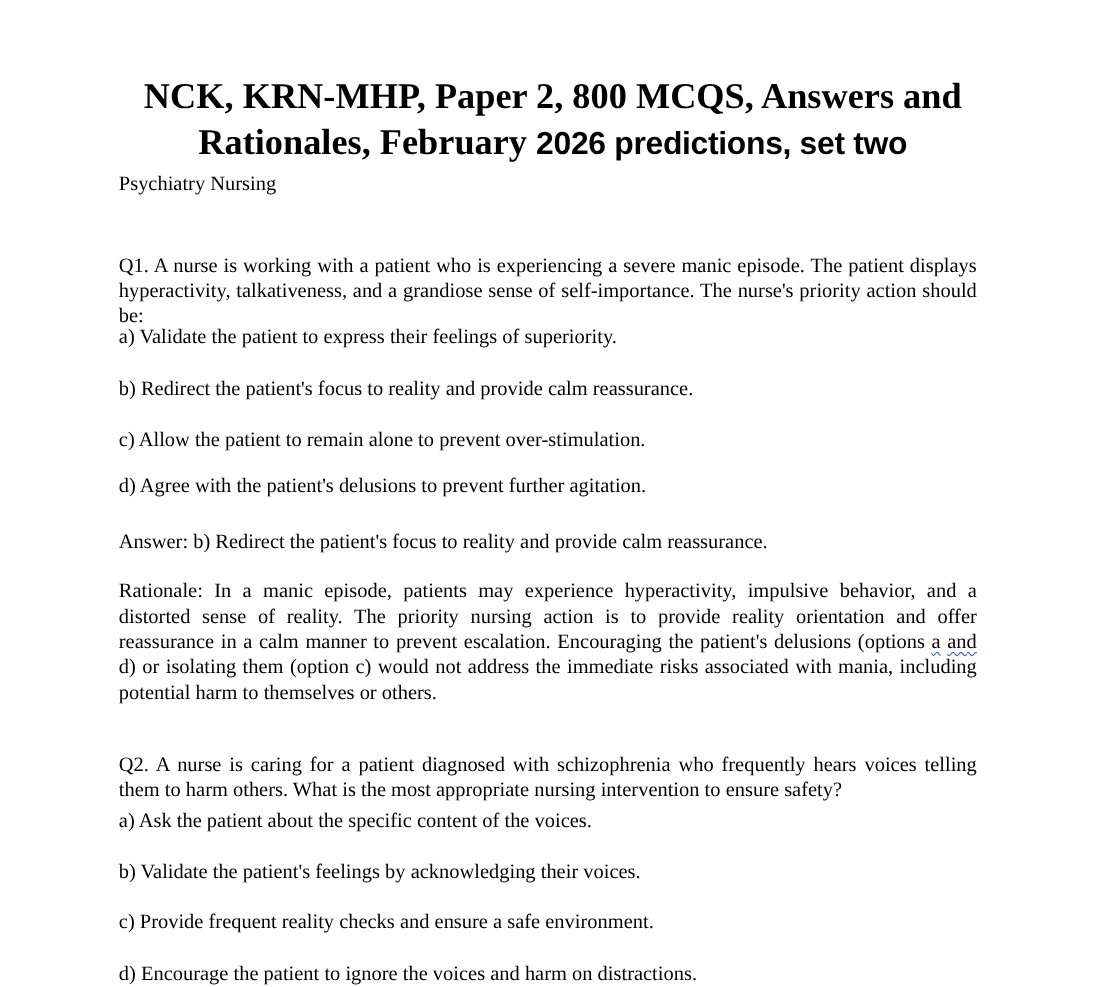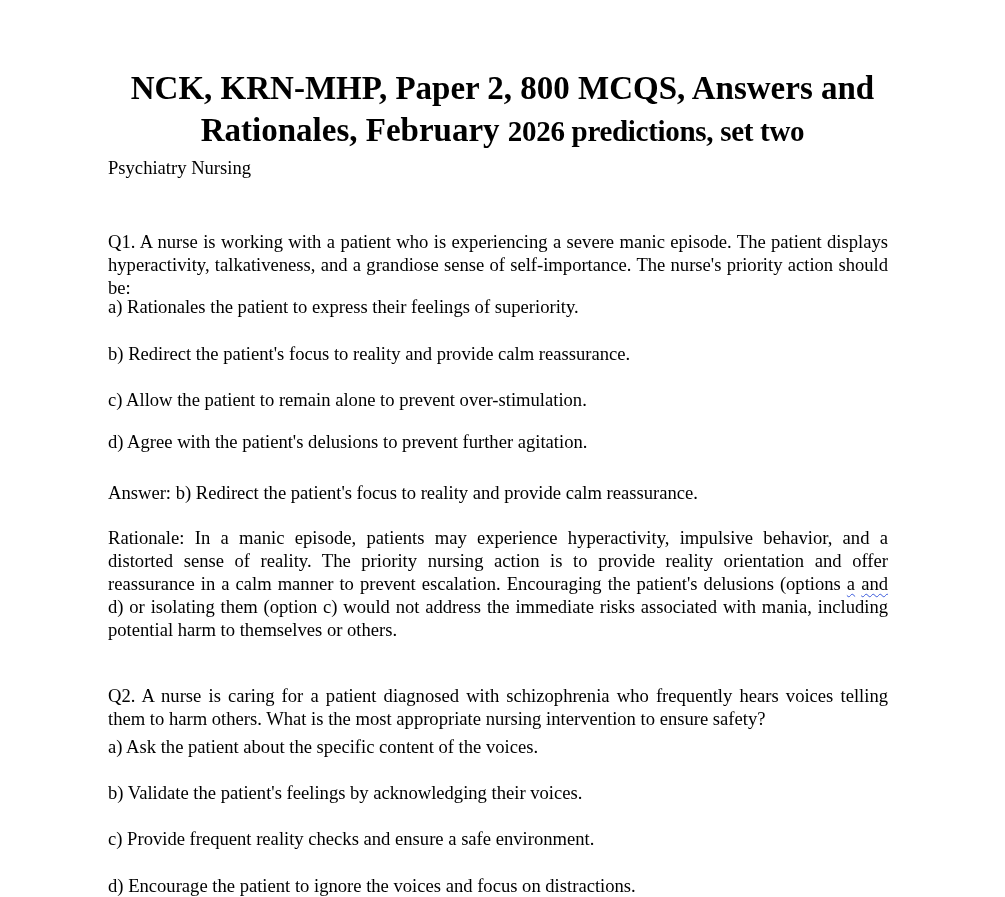--- a/index.html
+++ b/index.html
@@ -8,21 +8,21 @@
     position: absolute; left: 108px; top: 0; width: 780px;
     color: #000000;
     font-family: "Liberation Serif", "DejaVu Serif", serif;
     font-size: 18.6px; line-height: 23px;
   }
   .title {
     position: absolute; left: 60px; top: 45px; width: 885px;
     text-align: center; font-weight: bold; font-size: 33px; line-height: 42px;
     font-family: "Liberation Serif", serif; color: #000;
   }
-  .title .sans { font-family: Liberation Serif, serif; font-size: 29px; letter-spacing: -0.3px; }
+  .title .sans { font-family: Liberation Sans, sans-serif; font-size: 29px; letter-spacing: -0.3px; }
   p { margin: 0; text-align: justify; font-family: Liberation Serif, serif; }
   .section { position: absolute; left: 0; top: 156px; }
   .q1 { position: absolute; left: 0; top: 202px; width: 780px; margin-top: 28px; }
   .opt { position: absolute; left: 0; width: 780px; text-align: left; }
   .rat { position: absolute; left: 0; top: 526px; width: 780px; }
   .q2 { position: absolute; left: 0; top: 684px; width: 780px; }
   .squiggle {
     text-decoration: underline wavy #3b5bdb;
     text-decoration-thickness: 1px;
     text-underline-offset: 3px;
@@ -30,26 +30,26 @@
 </style>
 </head>
 <body>
 
 <h1 class="title"><span>NCK, KRN-MHP, Paper 2, 800 MCQS, Answers and Rationales, February </span><span class="sans">2026 predictions, set two</span></h1>
 
 <div class="page">
   <p class="section">Psychiatry Nursing</p>
 
   <p class="q1">Q1. A nurse is working with a patient who is experiencing a severe manic episode. The patient displays hyperactivity, talkativeness, and a grandiose sense of self-importance. The nurse's priority action should be:</p>
-  <p class="opt" style="top:295px">a) Rationales the patient to express their feelings of superiority.</p>
+  <p class="opt" style="top:295px">a) Validate the patient to express their feelings of superiority.</p>
   <p class="opt" style="top:342px">b) Redirect the patient's focus to reality and provide calm reassurance.</p>
   <p class="opt" style="top:388px">c) Allow the patient to remain alone to prevent over-stimulation.</p>
   <p class="opt" style="top:430px">d) Agree with the patient's delusions to prevent further agitation.</p>
   <p class="opt" style="top:481px">Answer: b) Redirect the patient's focus to reality and provide calm reassurance.</p>
 
   <p class="rat"><span>Rationale: In a manic episode, patients may experience hyperactivity, impulsive behavior, and a distorted sense of reality. The priority nursing action is to provide reality orientation and offer reassurance in a calm manner to prevent escalation. Encouraging the patient's delusions (options </span><span class="squiggle">a</span><span> </span><span class="squiggle">and</span><span> d) or isolating them (option c) would not address the immediate risks associated with mania, including potential harm to themselves or others.</span></p>
 
   <p class="q2">Q2. A nurse is caring for a patient diagnosed with schizophrenia who frequently hears voices telling them to harm others. What is the most appropriate nursing intervention to ensure safety?</p>
   <p class="opt" style="top:735px">a) Ask the patient about the specific content of the voices.</p>
   <p class="opt" style="top:781px">b) Validate the patient's feelings by acknowledging their voices.</p>
   <p class="opt" style="top:827px">c) Provide frequent reality checks and ensure a safe environment.</p>
-  <p class="opt" style="top:874px">d) Encourage the patient to ignore the voices and focus on distractions.</p>
+  <p class="opt" style="top:874px">d) Encourage the patient to ignore the voices and harm on distractions.</p>
 </div>
 
 </body></html>

